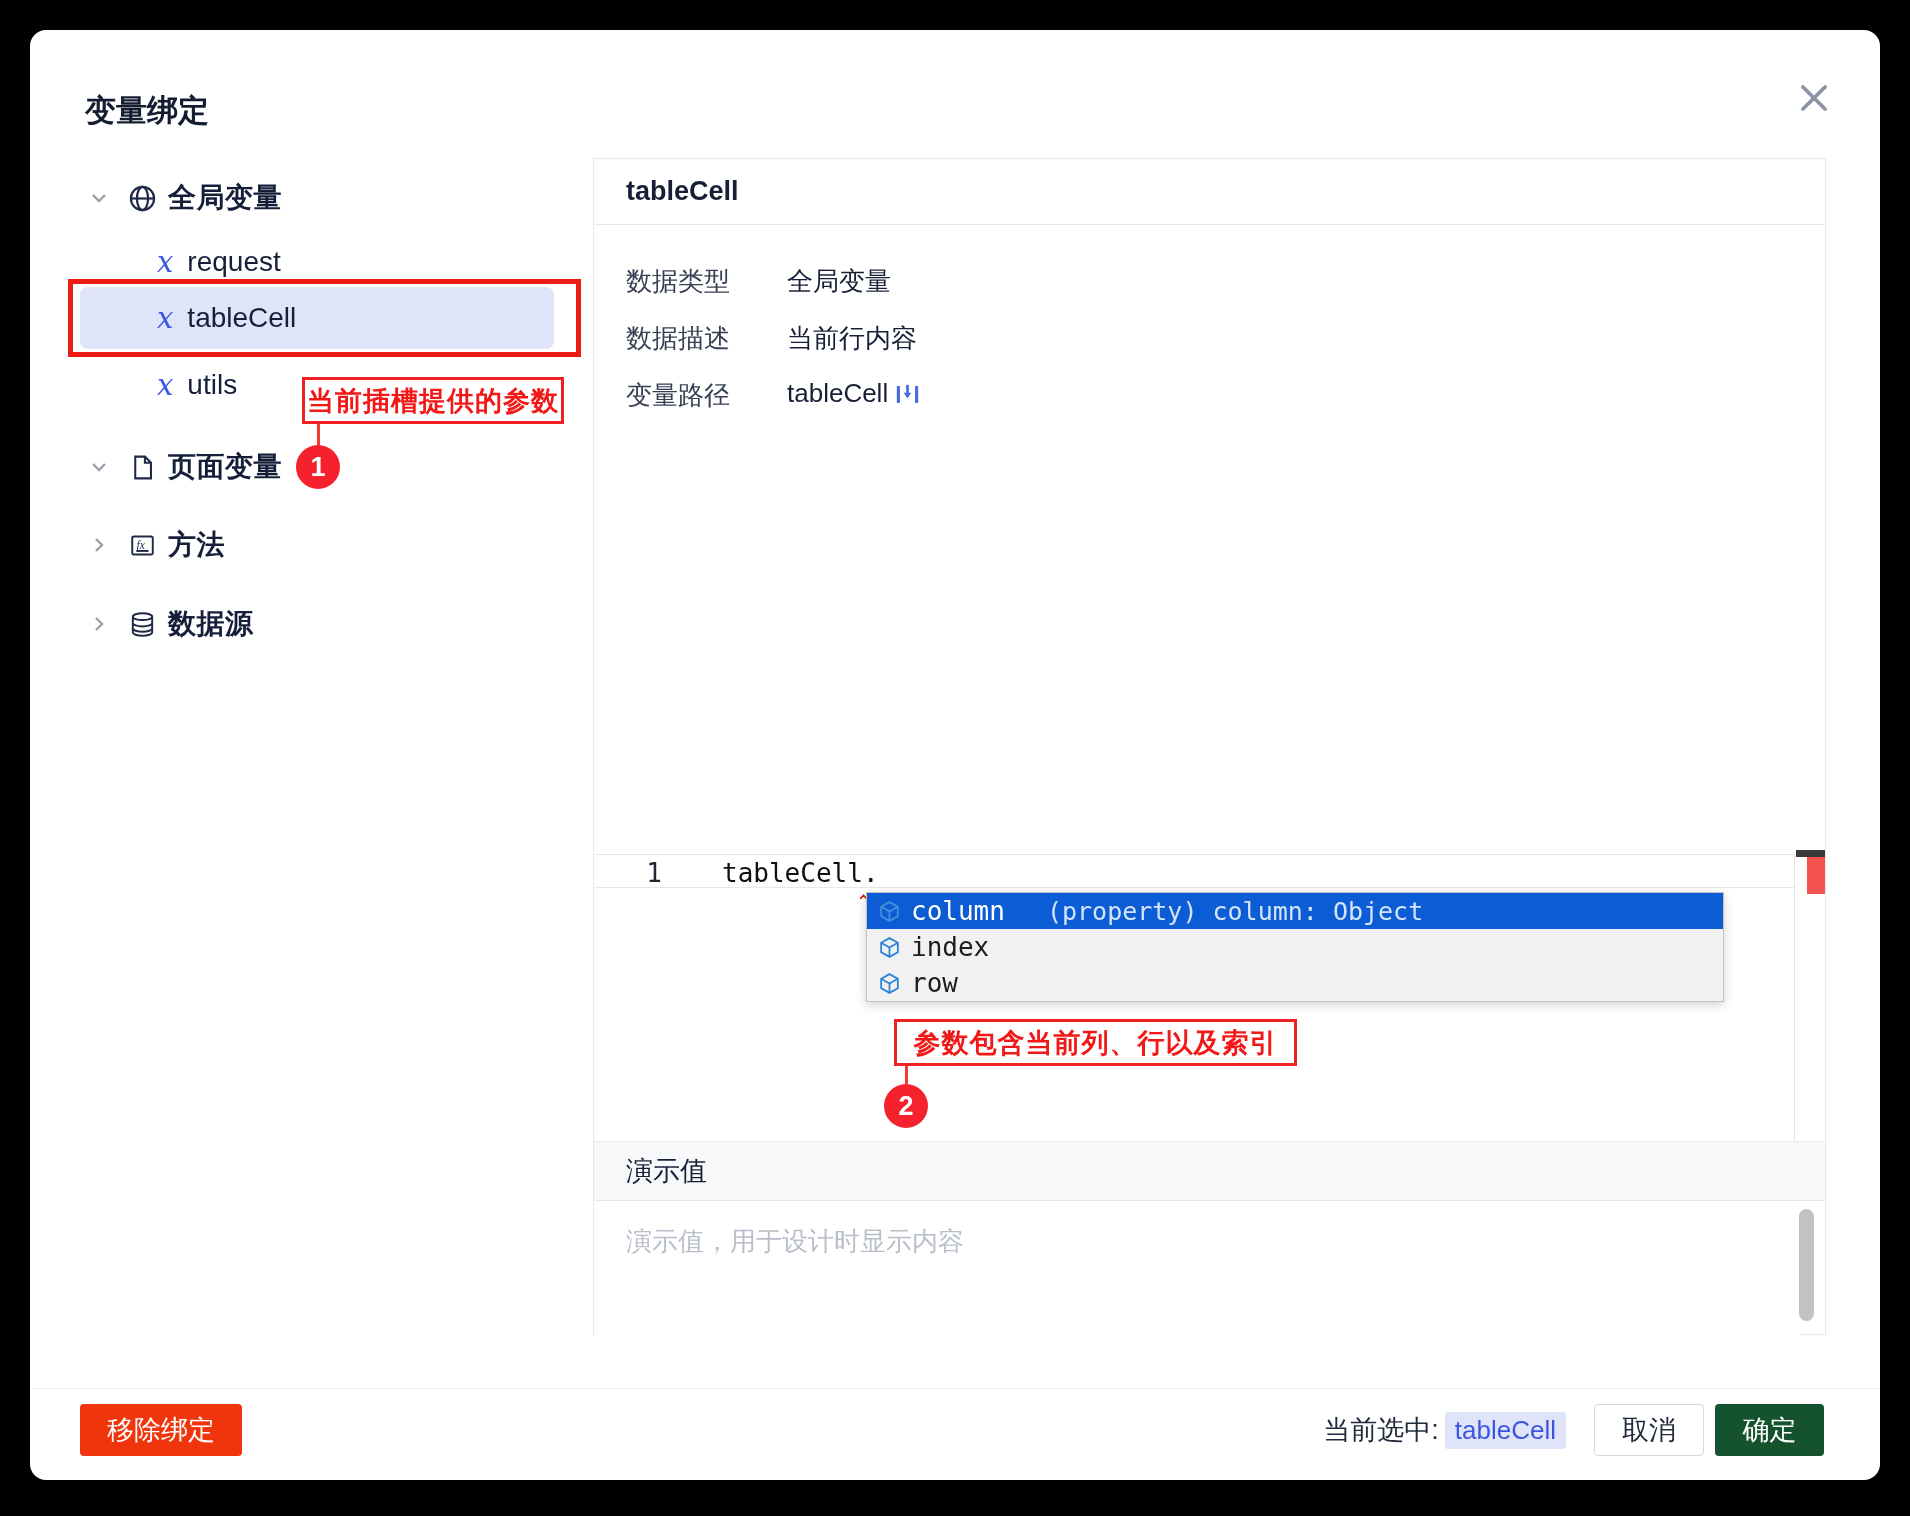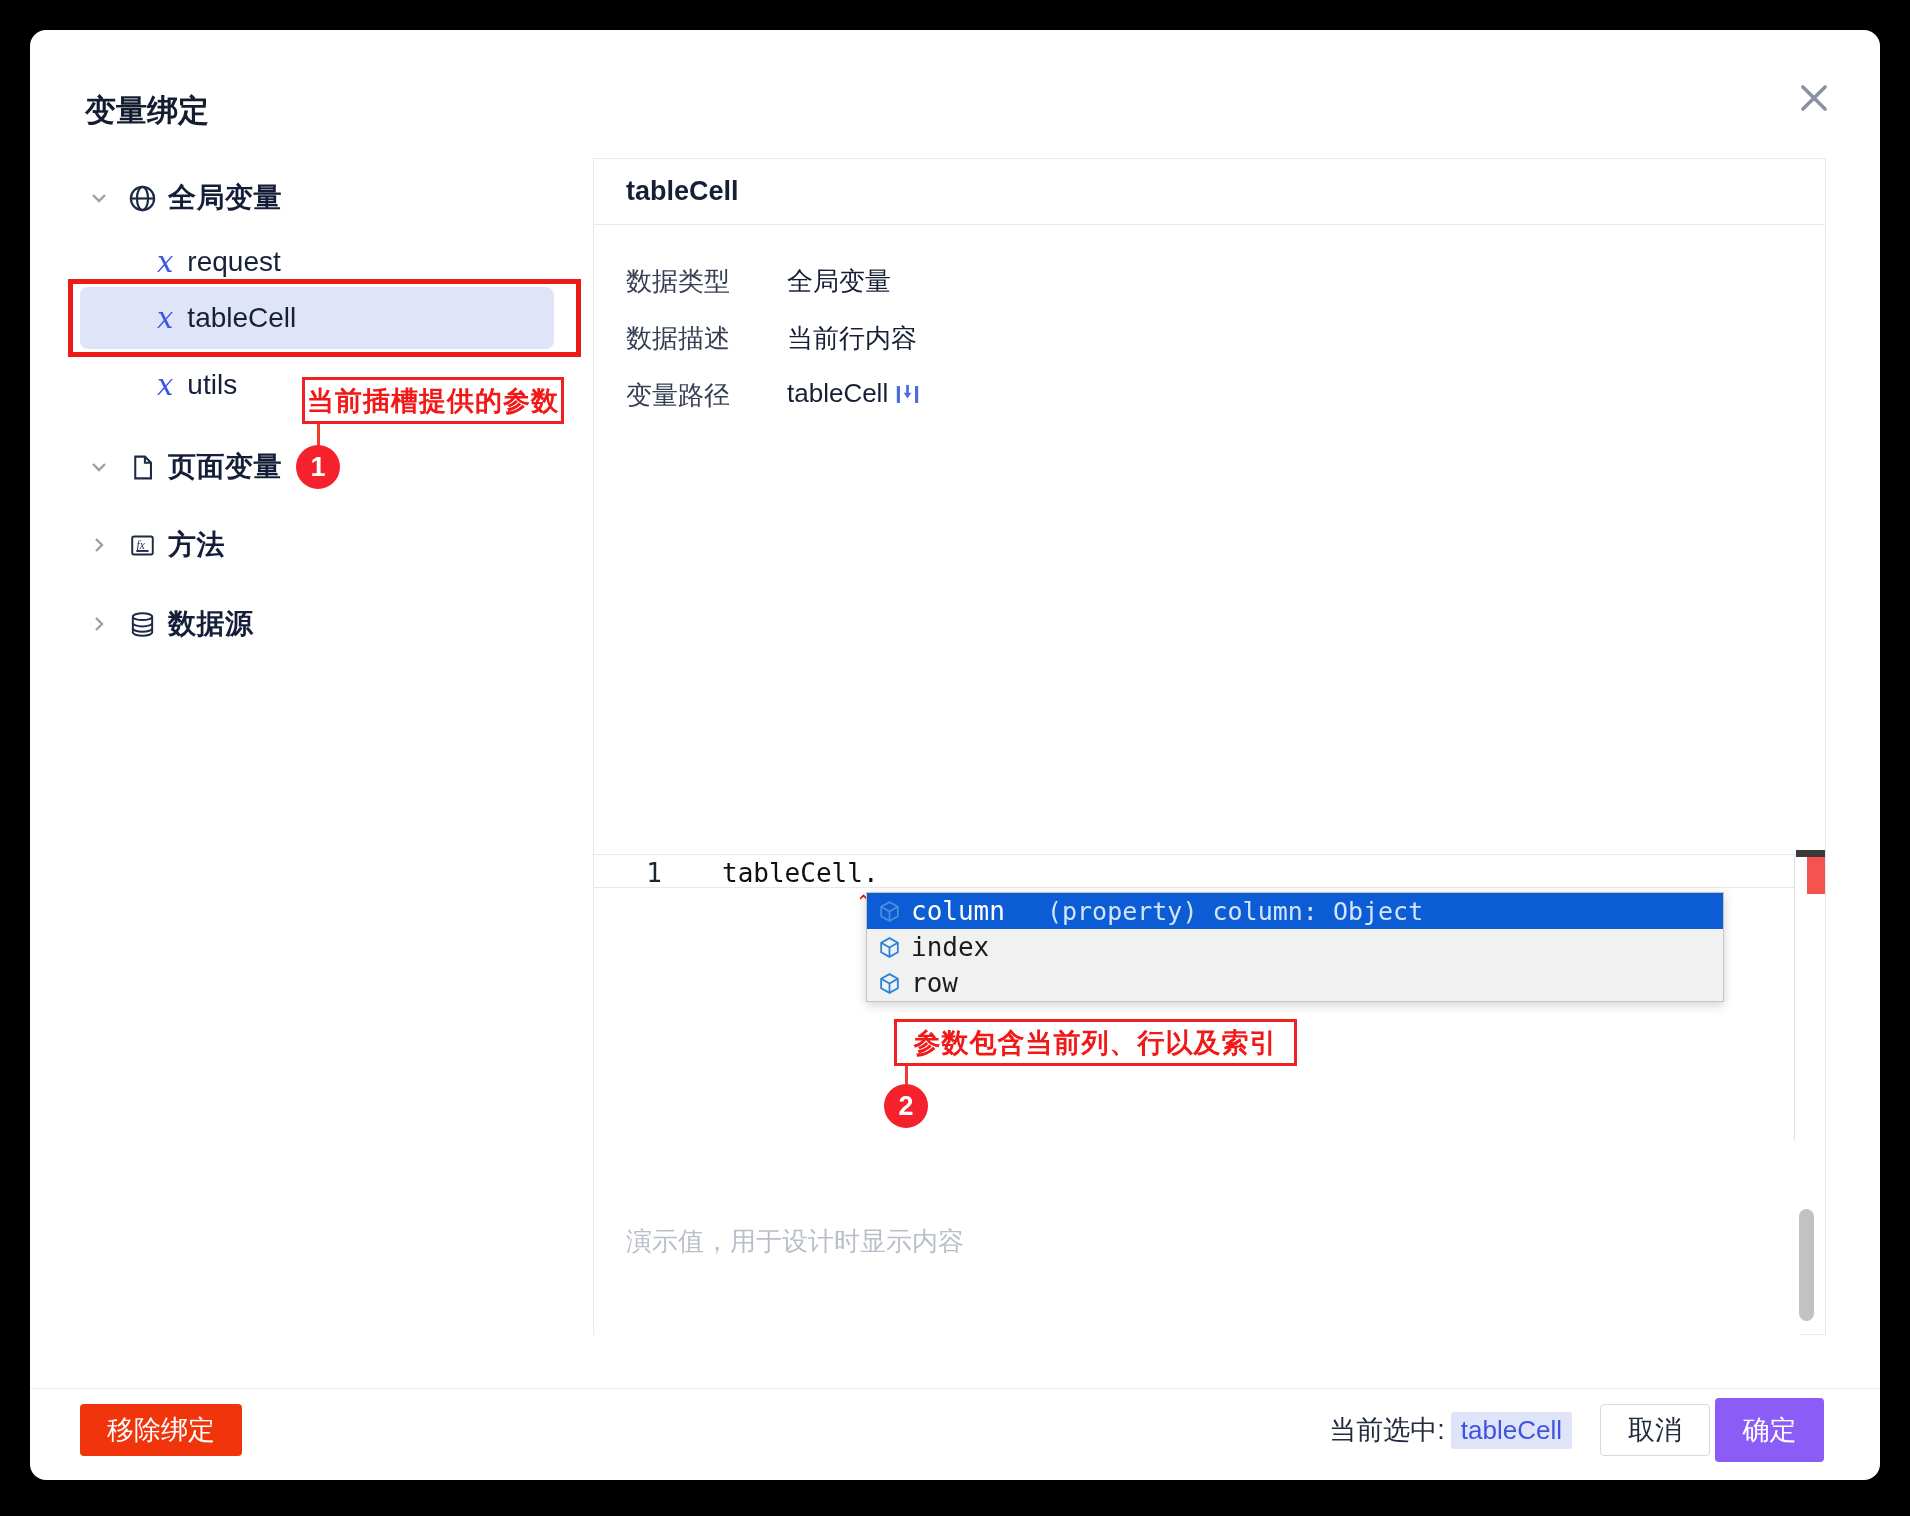--- a/index.html
+++ b/index.html
@@ -71,21 +71,21 @@
   .v-thumb{left:1205px;top:1050px;width:15px;height:112px;background:#c2c2c2;border-radius:8px;}
 
   
   .footer-divider{left:0;top:1358px;width:1850px;height:1px;background:#ebedef;}
   .btn{display:flex;align-items:center;justify-content:center;border-radius:4px;font-size:27px;cursor:pointer;}
   .btn-remove{left:50px;top:1374px;width:162px;height:52px;background:#f0350d;color:#fff;}
   .footer-right{right:56px;top:1374px;height:52px;display:flex;align-items:center;}
   .cur-label{font-size:27px;color:#222b3d;}
   .cur-chip{margin-left:6px;background:#e0e4f8;color:#3c55e0;font-size:26px;padding:3px 10px;border-radius:3px;}
   .btn-cancel{width:110px;height:52px;background:#fff;border:1px solid #d9d9d9;color:#222b3d;margin-left:28px;}
-  .btn-confirm{width:109px;height:64px;background:#8b5cf6;color:#fff;margin-left:5px;}
+  .btn-confirm{width:109px;height:52px;background:#14532d;color:#fff;margin-left:11px;}
 </style>
 </head>
 <body>
 
 <div id="stage">
   <div id="dialog" class="abs">
 
     <div class="abs dlg-title">变量绑定</div>
     <div class="abs close-btn">
       <svg width="38" height="38" viewBox="0 0 24 24">
@@ -253,20 +253,23 @@
       </div>
 
       <div class="abs callout" style="left:300px;top:860px;width:403px;height:47px;">
         <span>参数包含当前列、行以及索引</span>
       </div>
       <div class="abs conn" style="left:311px;top:907px;height:19px;"></div>
       <div class="abs badge" style="left:290px;top:925px;">
         <span>2</span>
       </div>
 
+      <div class="abs demo-head">
+        <span class="demo-label">演示值</span>
+      </div>
       <textarea class="abs demo-textarea" placeholder="演示值，用于设计时显示内容" style=""></textarea>
       <div class="abs v-thumb"></div>
     </div>
 
     <div class="abs footer-divider"></div>
     <div class="abs btn btn-remove">移除绑定</div>
     <div class="abs footer-right">
       <span class="cur-label">当前选中:</span>
       <span class="cur-chip">tableCell</span>
       <div class="btn btn-cancel">取消</div>

